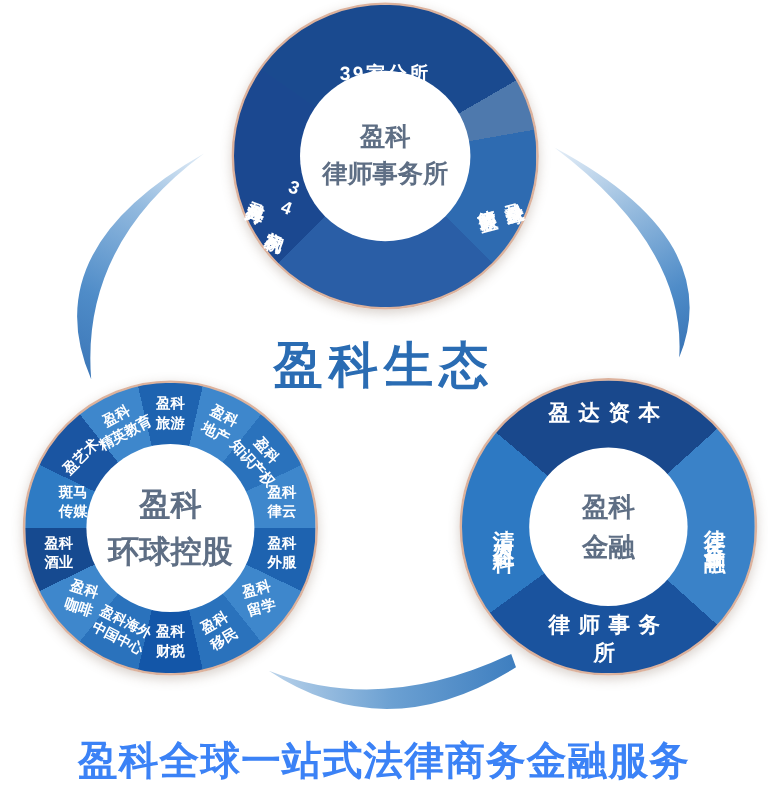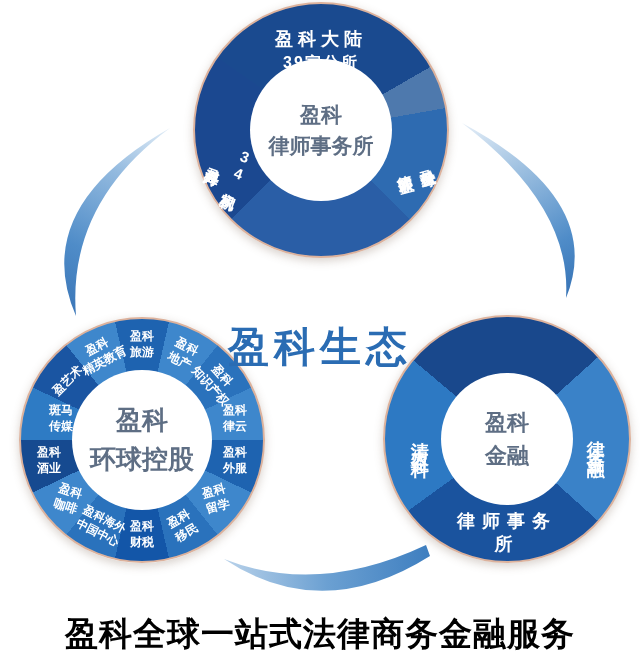--- a/index.html
+++ b/index.html
@@ -61,25 +61,25 @@
   .center-law{font-size:21px;}
   .center-holdings{font-size:26px;}
   .center-finance{font-size:22px;}
   .seg-label{
     position:absolute;color:#ffffff;font-weight:bold;text-align:center;
     white-space:pre-line;line-height:1.3;
   }
   .v-label{writing-mode:vertical-rl;text-orientation:upright;}
   .eco-title{
     position:absolute;left:0;right:0;top:277px;text-align:center;
-    font-size:41px;font-weight:bold;color:#2a6cb3;letter-spacing:5px;margin-top:43px;
+    font-size:41px;font-weight:bold;color:#2a6cb3;letter-spacing:5px;
   }
   .footer-title{
     position:absolute;left:0;right:0;top:612px;text-align:center;
-    font-size:33px;font-weight:bold;color:#000000;letter-spacing:1px;
+    font-size:33px;font-weight:bold;color:#3b82f6;letter-spacing:1px;
   }
 </style>
 </head>
 <body>
 
 <svg class="arcs" viewBox="0 0 640 671">
   <defs>
     <linearGradient id="gradLeft" gradientUnits="userSpaceOnUse" x1="170" y1="128" x2="76" y2="316">
       <stop offset="0" stop-color="#e2edf7"></stop>
       <stop offset="0.3" stop-color="#93badf"></stop>
@@ -98,21 +98,20 @@
       <stop offset="1" stop-color="#3f7fc0"></stop>
     </linearGradient>
   </defs>
   <path d="M170,128 Q29,208 76,316 Q67,204 170,128 Z" fill="url(#gradLeft)"></path>
   <path d="M462,123 Q606,200 566,298 Q572,206 462,123 Z" fill="url(#gradRight)"></path>
   <path d="M224,559 Q322,624 430,556 L426,545 Q318,596 224,559 Z" fill="url(#gradBottom)"></path>
 </svg>
 
 <div class="wheel" style="left:193px;top:2px;width:256px;height:256px;">
   <div class="ring ring-law"></div>
-  <div class="seg-label" style="left:128px;top:38px;transform:translate(-50%,-50%);font-size:18px;letter-spacing:5px;">盈科大陆</div>
   <div class="seg-label" style="left:128px;top:61px;transform:translate(-50%,-50%);font-size:16px;letter-spacing:2px;">39家分所</div>
   <div class="seg-label v-label" style="left:37px;top:161px;transform:translate(-50%,-50%) rotate(20deg);font-size:15px;line-height:1.55;letter-spacing:1px;">34家机构
 盈科海外</div>
   <div class="seg-label v-label" style="left:219px;top:161px;transform:translate(-50%,-50%) rotate(-15deg);font-size:15px;line-height:1.55;letter-spacing:1px;">盈科全球
 律师联盟</div>
   <div class="hole hole-law">
     <div class="center-label center-law">盈科
 律师事务所</div>
   </div>
 </div>
@@ -147,20 +146,21 @@
   <div class="seg-label" style="left:82px;top:37px;transform:translate(-50%,-50%) rotate(-28deg);font-size:12px;">盈科
 精英教育</div>
   <div class="hole hole-holdings">
     <div class="center-label center-holdings">盈科
 环球控股</div>
   </div>
 </div>
 
 <div class="wheel" style="left:383px;top:315px;width:248px;height:248px;">
   <div class="ring ring-finance"></div>
+  <div class="seg-label" style="left:124px;top:30px;transform:translate(-50%,-50%);font-size:18px;letter-spacing:7px;">盈达资本</div>
   <div class="seg-label v-label" style="left:212px;top:124px;transform:translate(-50%,-50%);font-size:18px;letter-spacing:6px;">律金金融</div>
   <div class="seg-label" style="left:124px;top:218px;transform:translate(-50%,-50%);font-size:18px;letter-spacing:7px;">律师事务所</div>
   <div class="seg-label v-label" style="left:36px;top:124px;transform:translate(-50%,-50%);font-size:18px;letter-spacing:6px;">清大盈科</div>
   <div class="hole hole-finance">
     <div class="center-label center-finance">盈科
 金融</div>
   </div>
 </div>
 
 <div class="eco-title">盈科生态</div>

